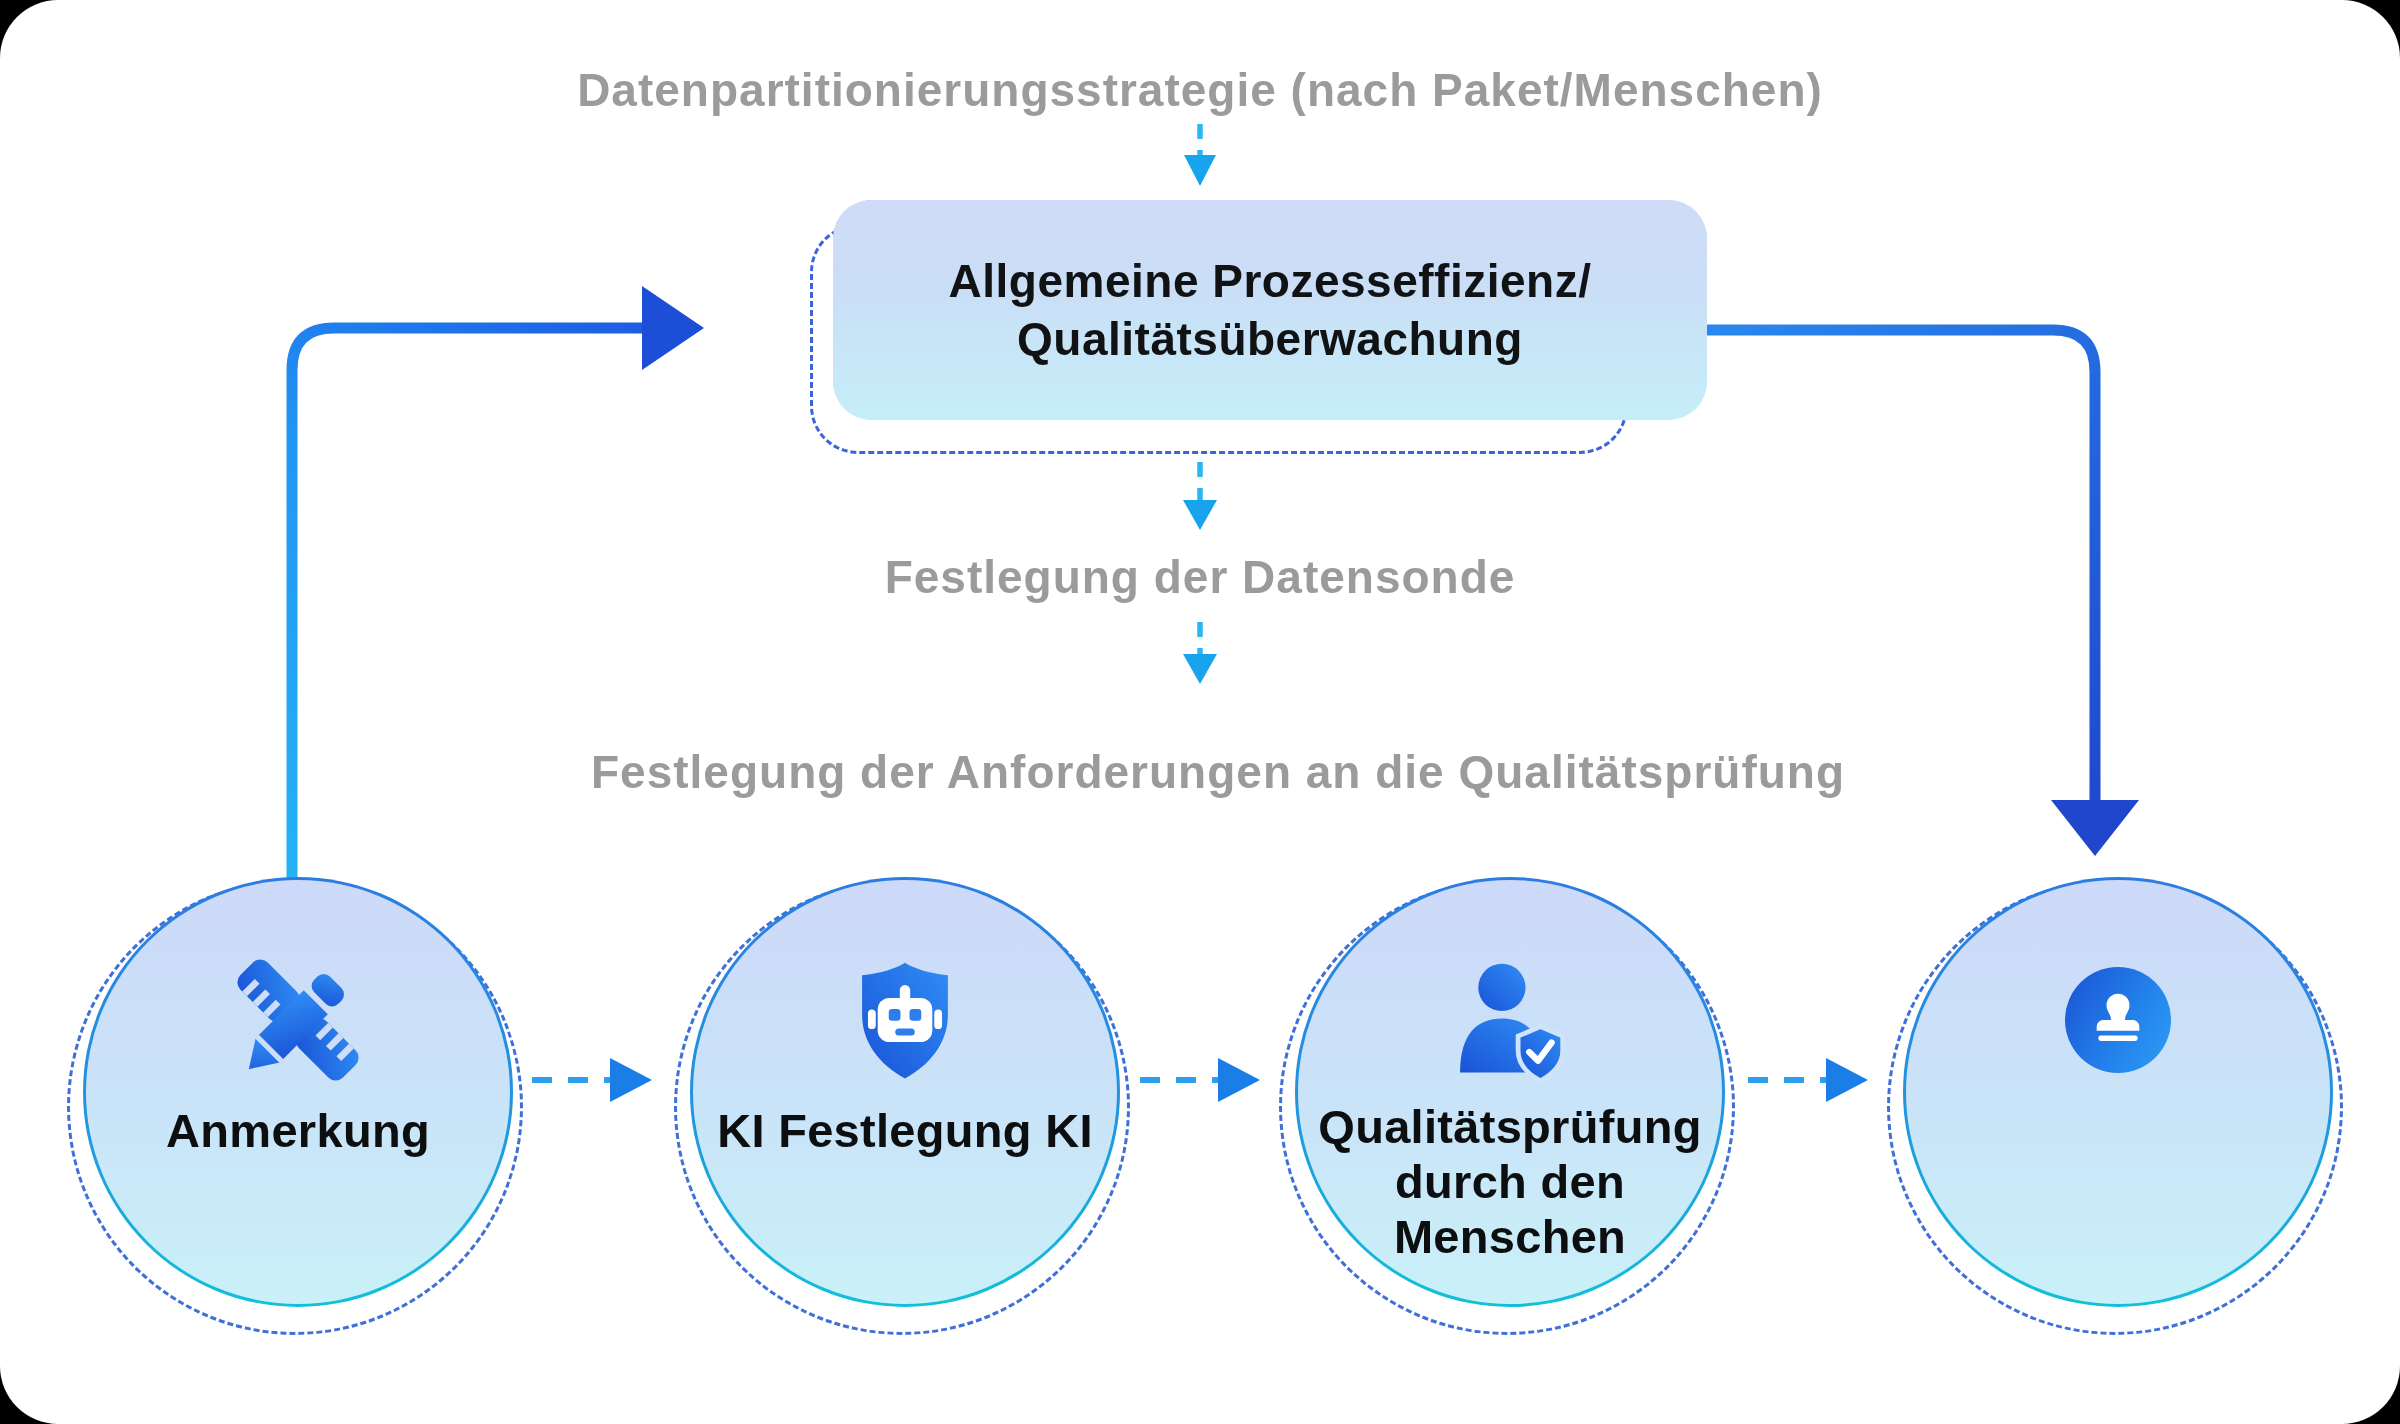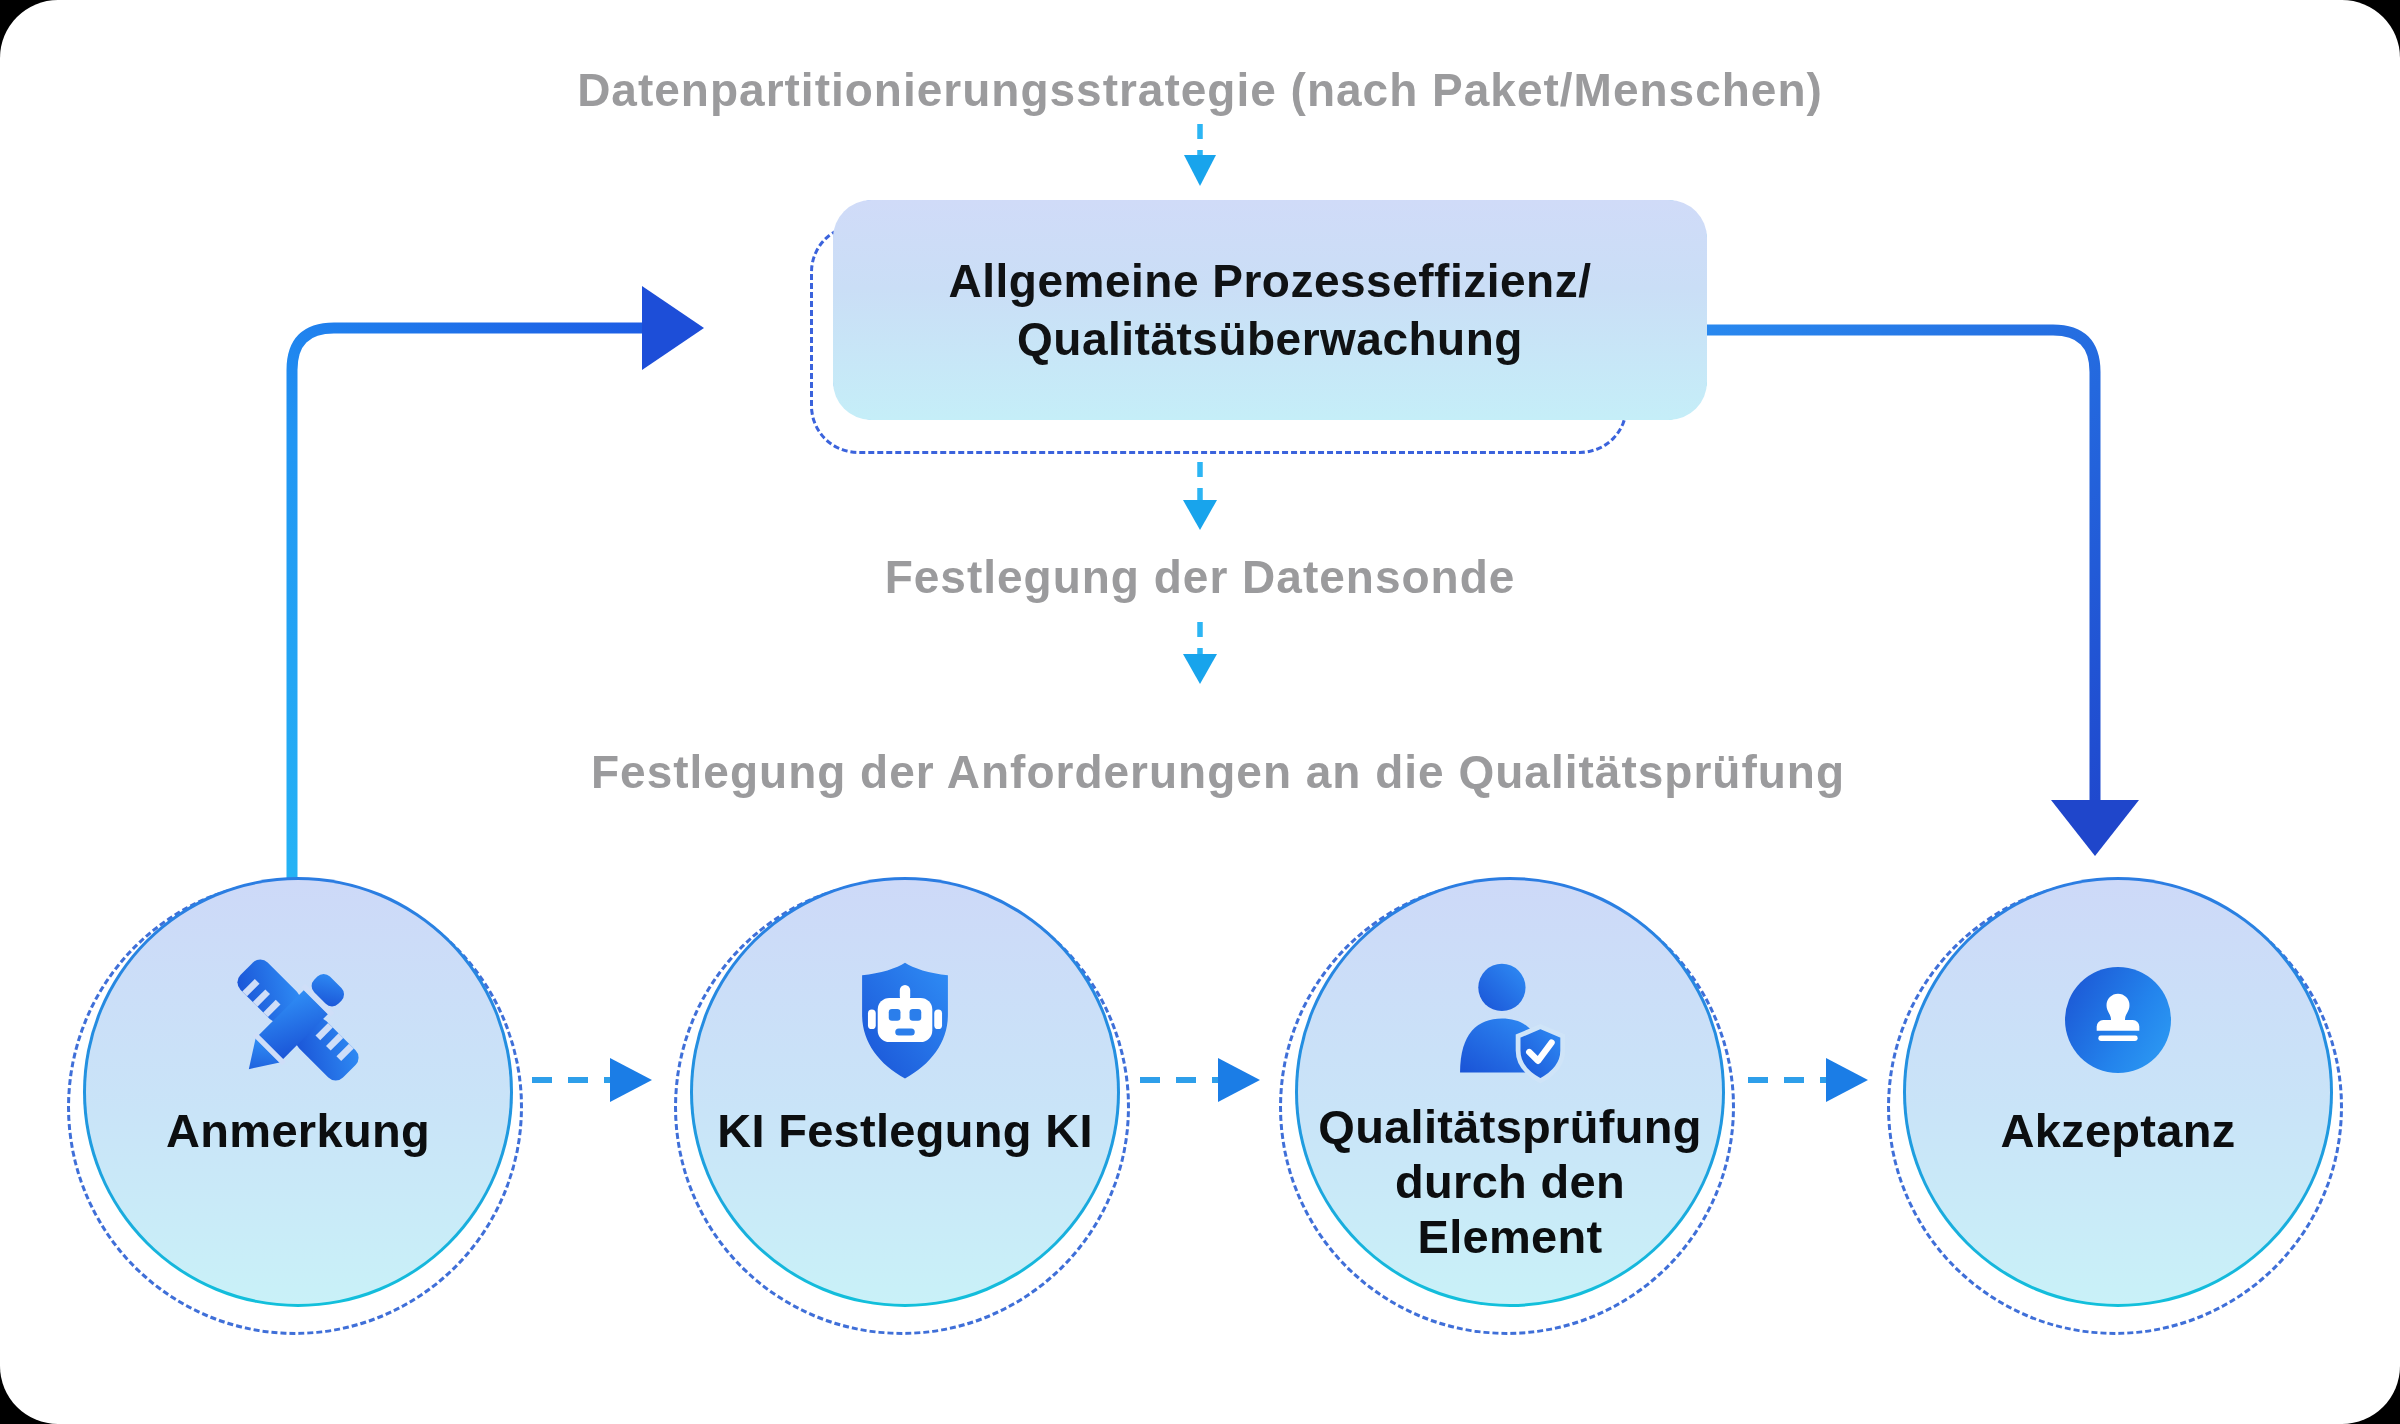--- a/index.html
+++ b/index.html
@@ -251,30 +251,29 @@
       </defs>
       <circle cx="44" cy="27" r="17.5" fill="url(#ig3)"></circle>
       <path d="M13 90 C13 61 26 50 44 50 C62 50 75 61 75 90 Z" fill="url(#ig3)"></path>
       <g transform="translate(56,56) scale(1.18)">
         <path d="M14 0 L28 6 L28 15 C28 23 22.5 29.5 14 34 C5.5 29.5 0 23 0 15 L0 6 Z" fill="url(#ig3)" stroke="#cfe4f8" stroke-width="3"></path>
         <polyline points="7,16 12.5,21.5 21,10" fill="none" stroke="#ffffff" stroke-width="4" stroke-linecap="round" stroke-linejoin="round"></polyline>
       </g>
     </svg>
     <div class="node-label">Qualitätsprüfung
 durch den
-Element</div>
+Menschen</div>
   </div>
 
   <div class="node n4">
     <div class="node-dashed"></div>
     <div class="node-ring">
       <div class="node-fill"></div>
     </div>
     <div class="node-icon stamp-badge">
       <svg width="82" height="82" viewBox="0 0 100 100">
         <path d="M50 18 a14 14 0 0 1 14 14 c0 8 -5.5 10.5 -5.5 18 L68 50 a8 8 0 0 1 8 8 L76 63 L24 63 L24 58 a8 8 0 0 1 8 -8 L41.5 50 c0 -7.5 -5.5 -10 -5.5 -18 a14 14 0 0 1 14 -14 z" fill="#ffffff"></path>
         <rect x="26" y="69" width="48" height="6.5" rx="3" fill="#ffffff"></rect>
       </svg>
     </div>
-    <div class="node-label">Akzeptanz</div>
   </div>
 
 </div>
 
 </body></html>

